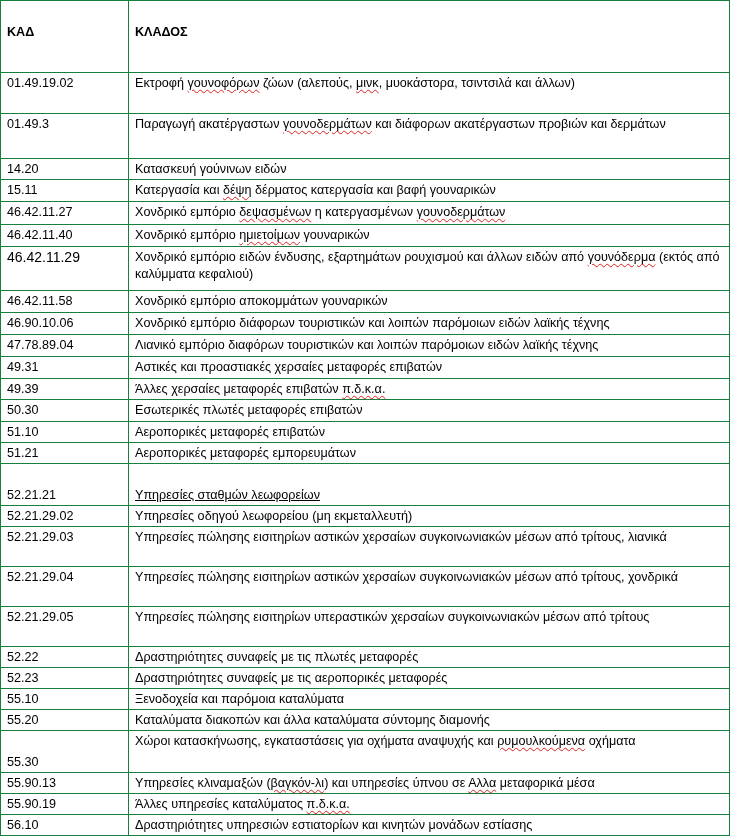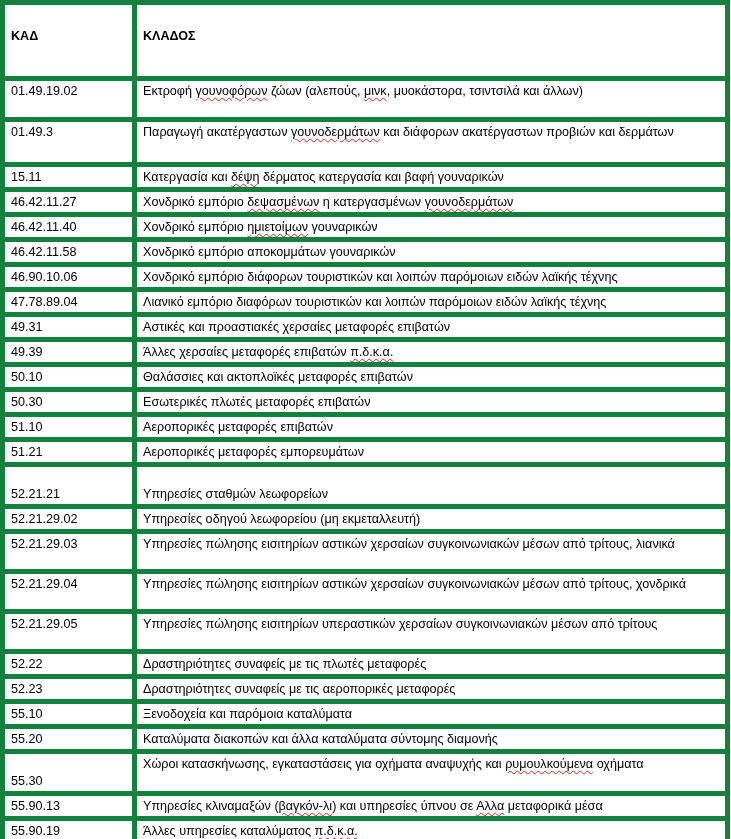--- a/index.html
+++ b/index.html
@@ -1,18 +1,18 @@
 <!DOCTYPE html>
 <html><head>
 <meta charset="utf-8">
 <style>
   html, body { margin:0; padding:0; background:#ffffff; }
   body { width:731px; height:839px; overflow:hidden; font-family:"Liberation Sans", sans-serif; color:#000; }
   table.kad { border-collapse:collapse; width:730px; table-layout:fixed; font-size:12.6px; line-height:17px; }
-  table.kad td { border:5px solid #15803d; vertical-align:top; padding:2px 6px 1px 6px; }
+  table.kad td { border:1px solid #15803d; vertical-align:top; padding:2px 6px 1px 6px; }
   table.kad td.code { width:115px; }
   table.kad tr.hdr td { height:63px; font-weight:bold; vertical-align:middle; padding-top:0; padding-bottom:8px; }
   .big { font-size:14px; }
   .sp { text-decoration: underline wavy #e02020; text-decoration-thickness:1px; text-underline-offset:2px; }
   .just { text-align:justify; }
   .bottom td.code { vertical-align:bottom; }
 </style>
 </head>
 <body>
 
@@ -23,31 +23,39 @@
       <td>ΚΛΑΔΟΣ</td>
     </tr>
   <tr style="height: 41px; border-radius: 11px;">
         <td class="code">01.49.19.02</td>
         <td>Εκτροφή <span class="sp">γουνοφόρων</span> ζώων (αλεπούς, <span class="sp">μινκ</span>, μυοκάστορα, τσιντσιλά και άλλων)</td>
       </tr>
       <tr style="height: 45px;">
         <td class="code">01.49.3</td>
         <td>Παραγωγή ακατέργαστων <span class="sp">γουνοδερμάτων</span> και διάφορων ακατέργαστων προβιών και δερμάτων</td>
       </tr>
+      <tr style="height: 21px;">
+        <td class="code">14.20</td>
+        <td>Κατασκευή γούνινων ειδών</td>
+      </tr>
       <tr style="height: 22px; margin-top: 12px;">
         <td class="code">15.11</td>
         <td>Κατεργασία και <span class="sp">δέψη</span> δέρματος κατεργασία και βαφή γουναρικών</td>
       </tr>
       <tr style="height: 23px;">
         <td class="code">46.42.11.27</td>
         <td>Χονδρικό εμπόριο <span class="sp">δεψασμένων</span> η κατεργασμένων <span class="sp">γουνοδερμάτων</span></td>
       </tr>
       <tr style="height: 22px;">
         <td class="code">46.42.11.40</td>
         <td>Χονδρικό εμπόριο <span class="sp">ημιετοίμων</span> γουναρικών</td>
+      </tr>
+      <tr style="height: 44px;">
+        <td class="code big">46.42.11.29</td>
+        <td>Χονδρικό εμπόριο ειδών ένδυσης, εξαρτημάτων ρουχισμού και άλλων ειδών από <span class="sp">γουνόδερμα</span> (εκτός από καλύμματα κεφαλιού)</td>
       </tr>
       <tr style="height: 22px; padding-left: 32px;">
         <td class="code">46.42.11.58</td>
         <td>Χονδρικό εμπόριο αποκομμάτων γουναρικών</td>
       </tr>
       <tr style="height: 22px;">
         <td class="code">46.90.10.06</td>
         <td>Χονδρικό εμπόριο διάφορων τουριστικών και λοιπών παρόμοιων ειδών λαϊκής τέχνης</td>
       </tr>
       <tr style="height: 22px;">
@@ -55,39 +63,35 @@
         <td>Λιανικό εμπόριο διαφόρων τουριστικών και λοιπών παρόμοιων ειδών λαϊκής τέχνης</td>
       </tr>
       <tr style="height: 22px;">
         <td class="code">49.31</td>
         <td>Αστικές και προαστιακές χερσαίες μεταφορές επιβατών</td>
       </tr>
       <tr style="height: 21px;">
         <td class="code">49.39</td>
         <td>Άλλες χερσαίες μεταφορές επιβατών <span class="sp">π.δ.κ.α.</span></td>
       </tr>
-      <tr style="height: 21px;">
-        <td class="code">50.10</td>
-        <td>Θαλάσσιες και ακτοπλοϊκές μεταφορές επιβατών</td>
-      </tr>
       <tr style="height: 22px;">
         <td class="code">50.30</td>
         <td>Εσωτερικές πλωτές μεταφορές επιβατών</td>
       </tr>
       <tr style="height: 21px;">
         <td class="code">51.10</td>
         <td>Αεροπορικές μεταφορές επιβατών</td>
       </tr>
       <tr style="height: 21px;">
         <td class="code">51.21</td>
         <td>Αεροπορικές μεταφορές εμπορευμάτων</td>
       </tr>
       <tr style="height: 42px;">
         <td class="code" style="vertical-align: bottom;">52.21.21</td>
-        <td style="vertical-align: bottom;">Υπηρεσίες σταθμών λεωφορείων</td>
+        <td style="vertical-align: bottom; text-decoration: underline;">Υπηρεσίες σταθμών λεωφορείων</td>
       </tr>
       <tr style="height: 21px;">
         <td class="code">52.21.29.02</td>
         <td>Υπηρεσίες οδηγού λεωφορείου (μη εκμεταλλευτή)</td>
       </tr>
       <tr style="height: 40px;">
         <td class="code">52.21.29.03</td>
         <td class="just">Υπηρεσίες πώλησης εισιτηρίων αστικών χερσαίων συγκοινωνιακών μέσων από τρίτους, λιανικά</td>
       </tr>
       <tr style="height: 40px;">

